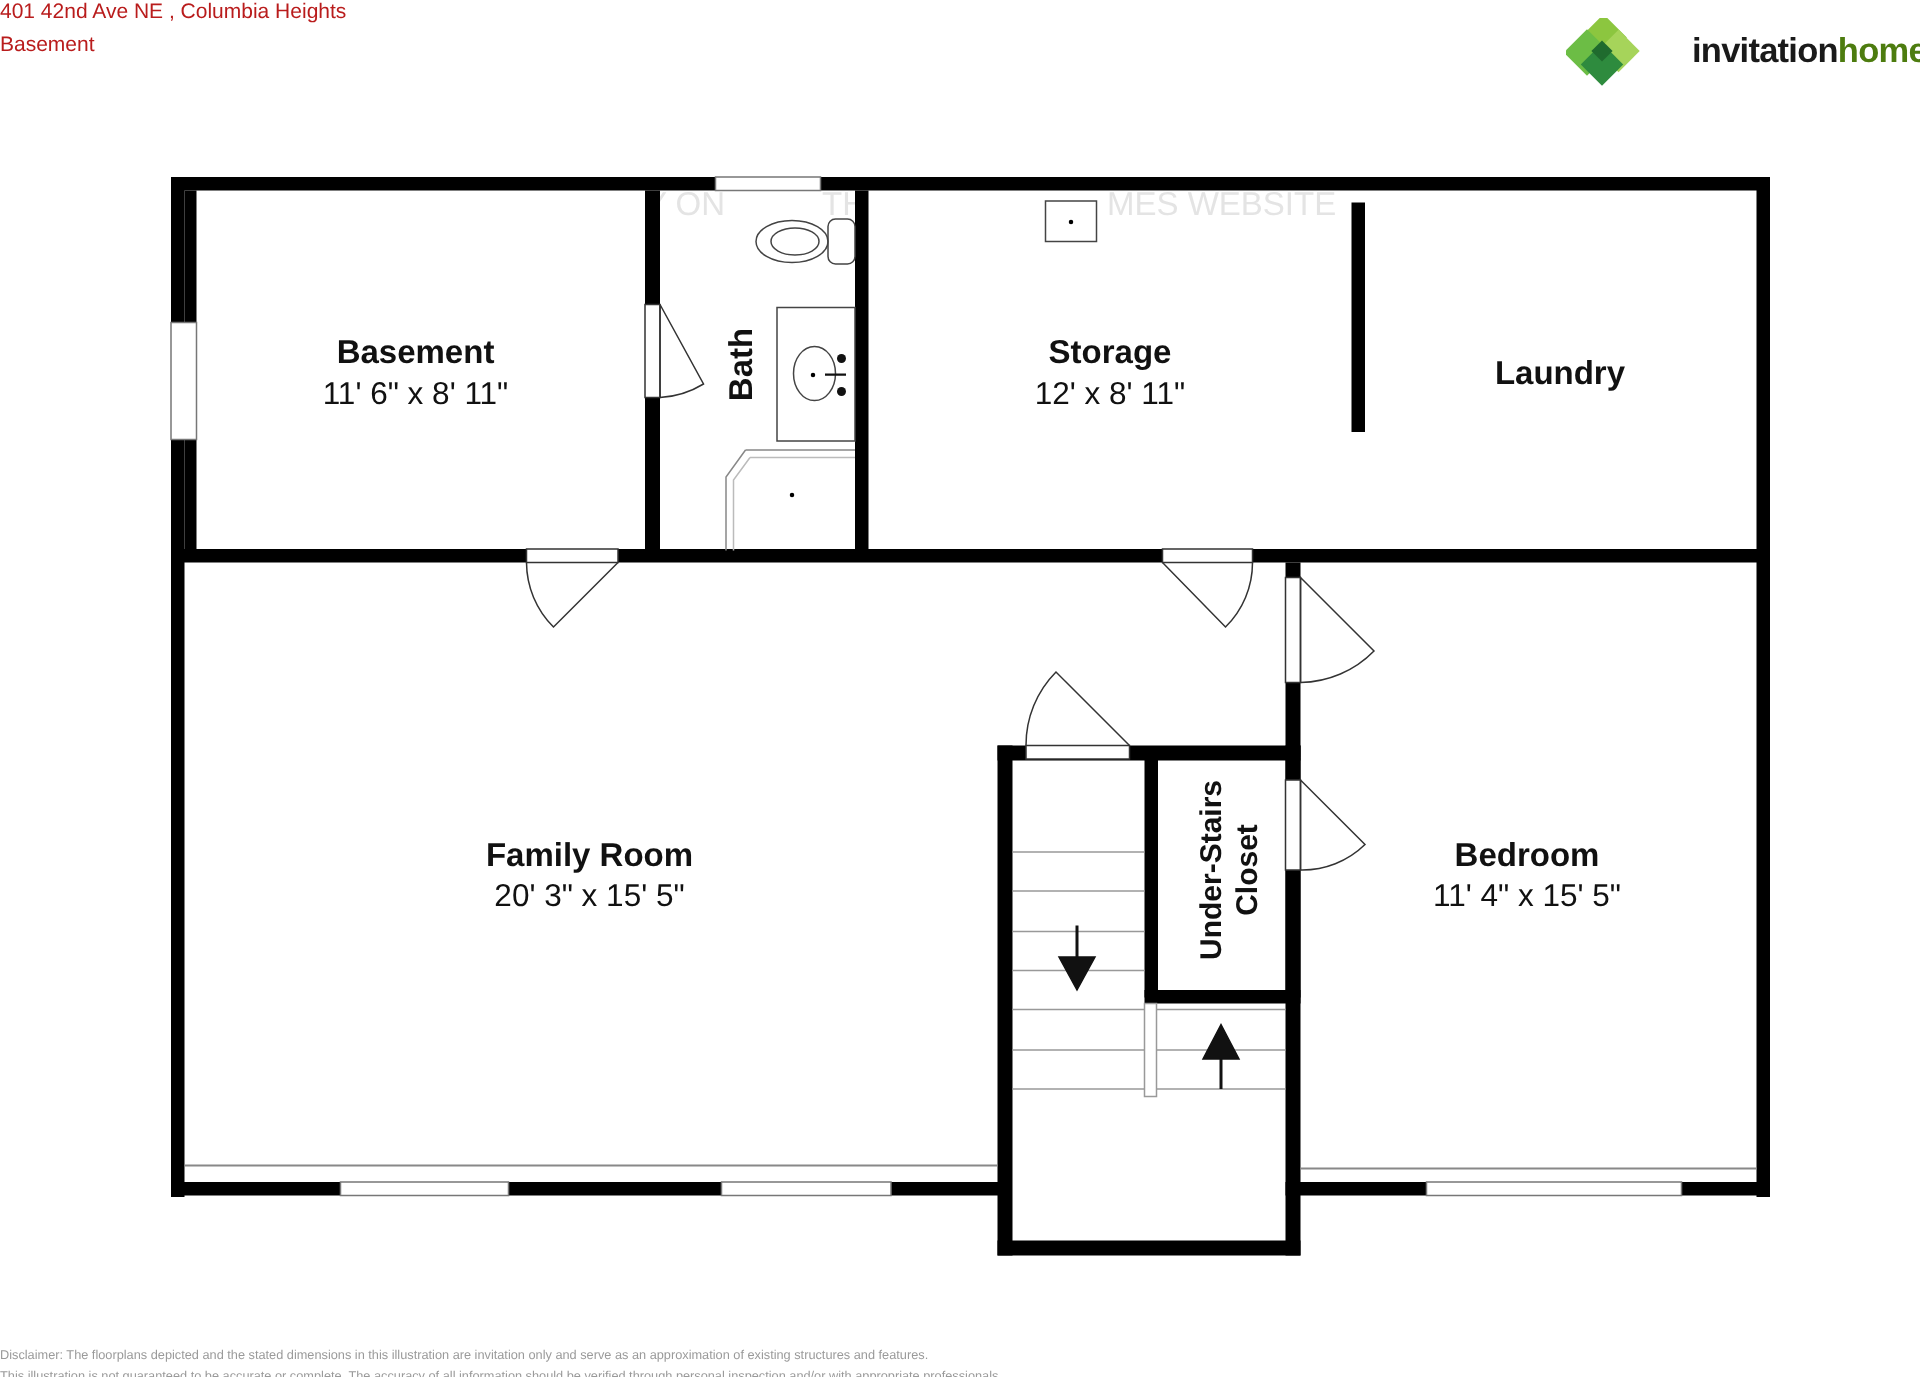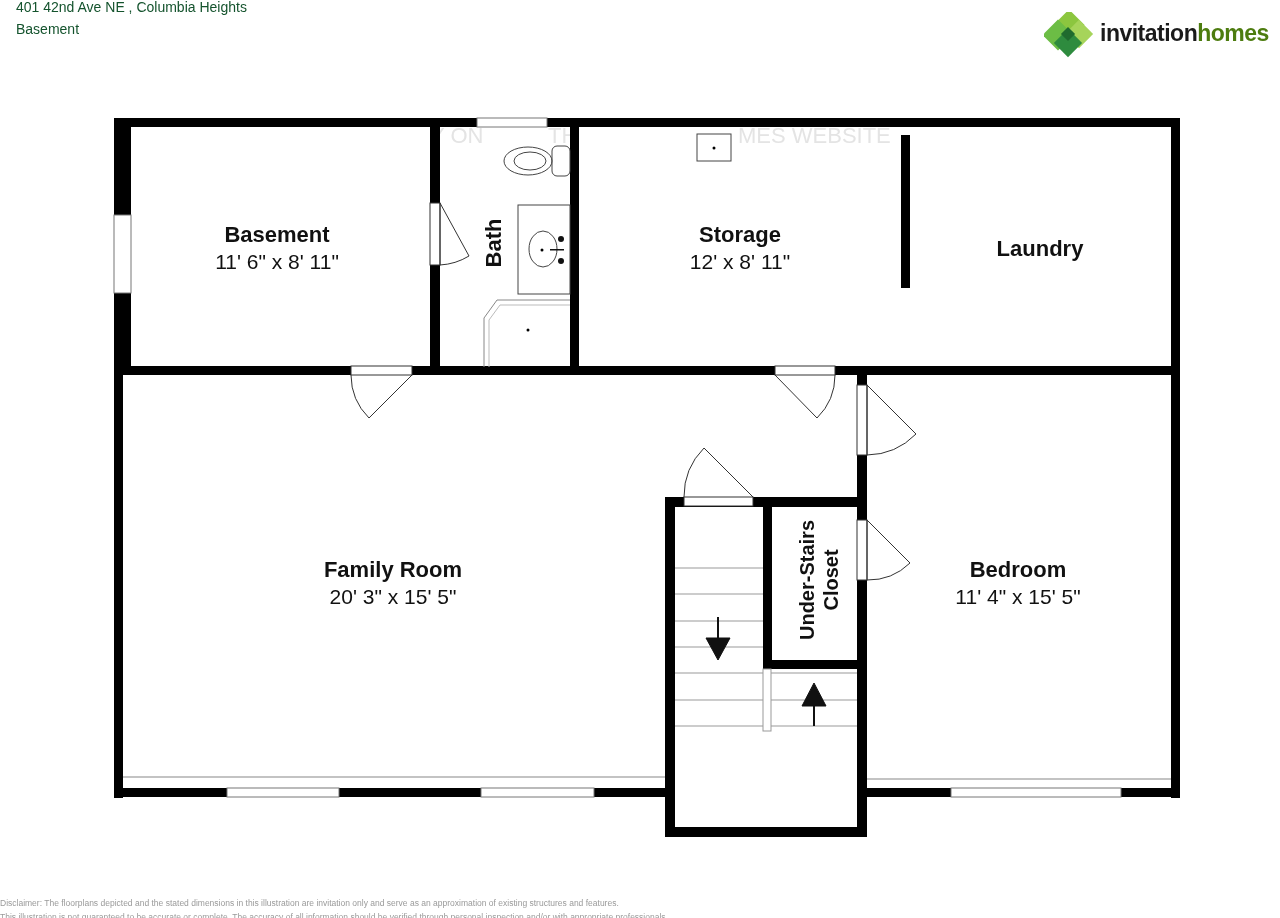--- a/index.html
+++ b/index.html
@@ -1,22 +1,22 @@
 <!DOCTYPE html>
 <html><head>
 <meta charset="utf-8">
 <style>
   html, body { margin: 0; padding: 0; background: #ffffff; }
   body { width: 1280px; height: 918px; position: relative; overflow: hidden; font-family: "Liberation Sans", sans-serif; }
-  .hdr { position: absolute; left: 16px; font-size: 14px; color: #14532d; line-height: 1; }
+  .hdr { position: absolute; left: 0; font-size: 14px; color: #b91c1c; line-height: 1; }
   .hdr.addr { top: 0px; }
   .hdr.floor { top: 22px; }
   .logo { position: absolute; left: 1044px; top: 12px; width: 236px; height: 46px; }
   .logo-text { position: absolute; left: 56px; top: 8px; font-size: 23px; font-weight: bold; letter-spacing: -0.5px; white-space: nowrap; }
-  .logo-text .a { color: #1a1a1a; }
+  .logo-text .a { color: #1a1a1a; margin-left: 28px; }
   .logo-text .b { color: #4d7c0f; }
   .disclaimer { position: absolute; left: 0; font-size: 8.5px; color: #9a9a9a; white-space: nowrap; }
   .disclaimer.l1 { top: 898px; }
   .disclaimer.l2 { top: 912px; }
   svg.plan { position: absolute; left: 0; top: 0; }
   .rname { font-family: "Liberation Sans", sans-serif; font-weight: bold; font-size: 22px; fill: #111; }
   .rdim { font-family: "Liberation Sans", sans-serif; font-size: 21px; fill: #111; }
   .wm { font-family: "Liberation Sans", sans-serif; font-size: 22px; fill: #e4e4e4; }
 </style>
 </head>

